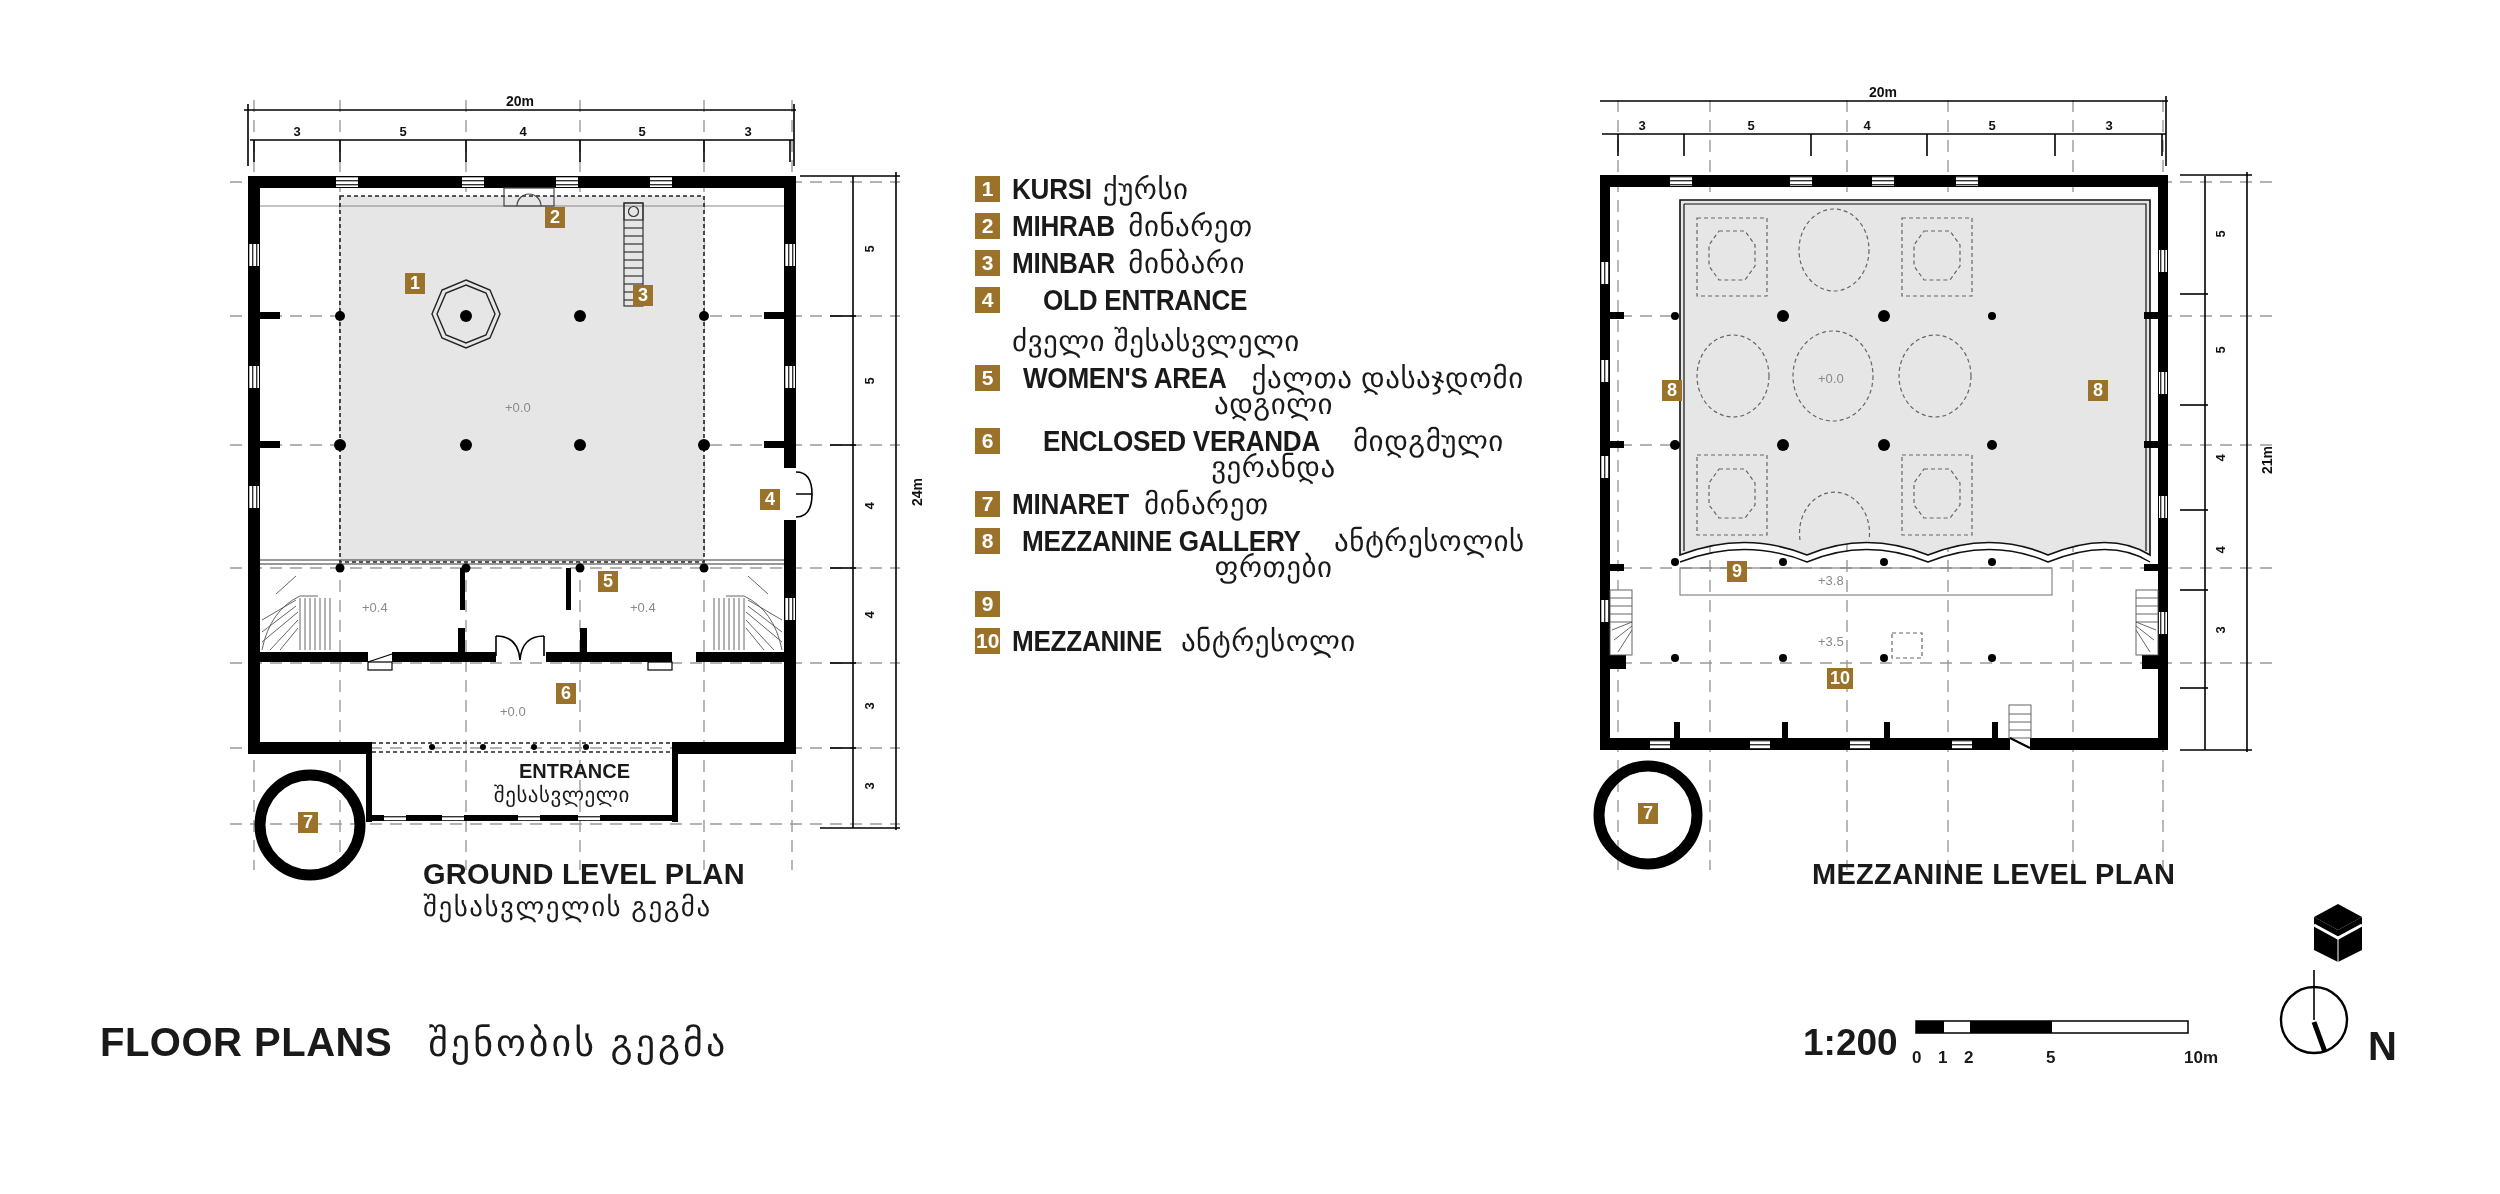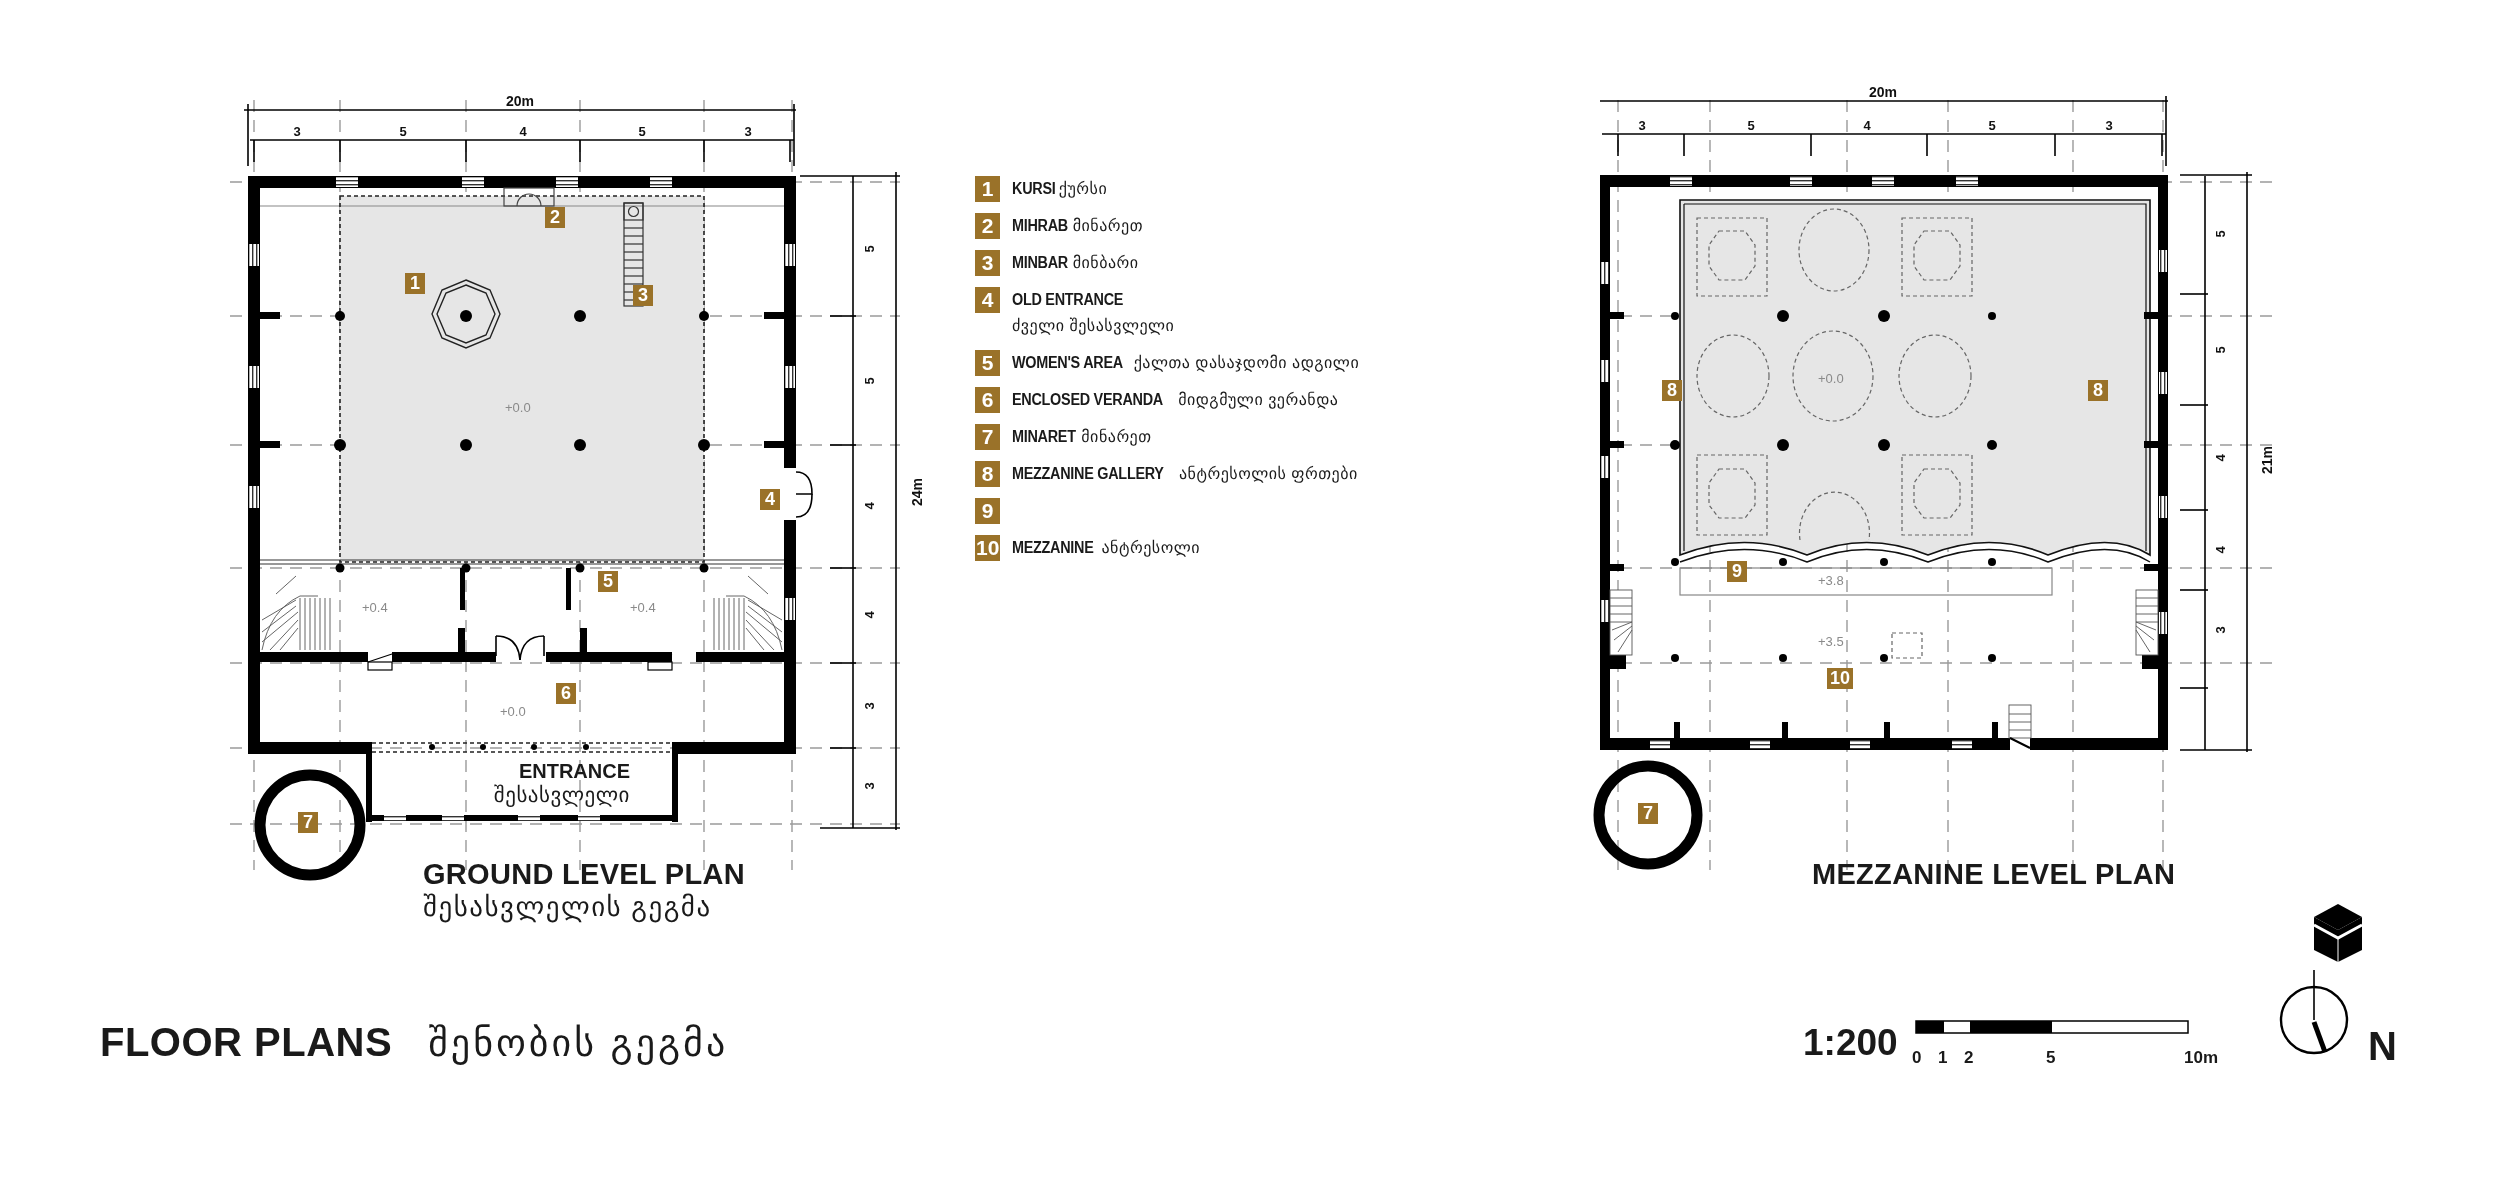--- a/index.html
+++ b/index.html
@@ -1,24 +1,24 @@
 <!DOCTYPE html>
 <html><head>
 <meta charset="utf-8">
 <style>
   html, body { margin: 0; padding: 0; background: #ffffff; }
   body { width: 2500px; height: 1194px; position: relative; overflow: hidden; font-family: "Liberation Sans", sans-serif; color: #1a1a1a; }
   svg.plans { position: absolute; left: 0; top: 0; }
   .legend { position: absolute; left: 975px; top: 176px; width: 560px; }
   .legend-item { display: flex; align-items: flex-start; margin-bottom: 11px; }
   .badge { display: inline-flex; align-items: center; justify-content: center; min-width: 25px; height: 26px; padding: 0 1px; background: #9a7229; color: #fff; font-weight: bold; font-size: 21px; margin-right: 12px; flex-shrink: 0; box-sizing: border-box; }
-  .legend-text { font-size: 16px; line-height: 26px; }
+  .legend-text { font-size: 29px; line-height: 26px; text-align: center; }
   .legend-en { font-weight: bold; letter-spacing: -0.3px; transform: scaleX(0.9); display: inline-block; transform-origin: left; }
   .legend-ka { font-weight: normal; margin-left: -6px; letter-spacing: 0.5px; }
-  .legend-ka.block { display: block; margin-left: 0; }
+  .legend-ka.block { display: block; margin-left: 0; margin-top: 15px; }
   .title-block { position: absolute; margin-left: 40px; }
   .plan-title-en { font-weight: bold; font-size: 29px; letter-spacing: 0.3px; line-height: 32px; }
   .plan-title-ka { font-size: 27px; letter-spacing: 1.5px; line-height: 34px; }
   .main-title { position: absolute; left: 100px; top: 1020px; display: flex; align-items: baseline; }
   .main-title-en { font-weight: bold; font-size: 40px; letter-spacing: 0.5px; }
   .main-title-ka { font-size: 38px; margin-left: 36px; letter-spacing: 3px; }
   .scale-label { position: absolute; left: 1803px; top: 1022px; font-weight: bold; font-size: 37px; text-align: center; }
   .scale-ticks span { position: absolute; top: 1048px; font-weight: bold; font-size: 17px; }
   .north-label { position: absolute; left: 2368px; top: 1024px; font-weight: bold; font-size: 40px; }
   .elev { fill: #8a8a8a; font-size: 13px; font-family: "Liberation Sans", sans-serif; }

